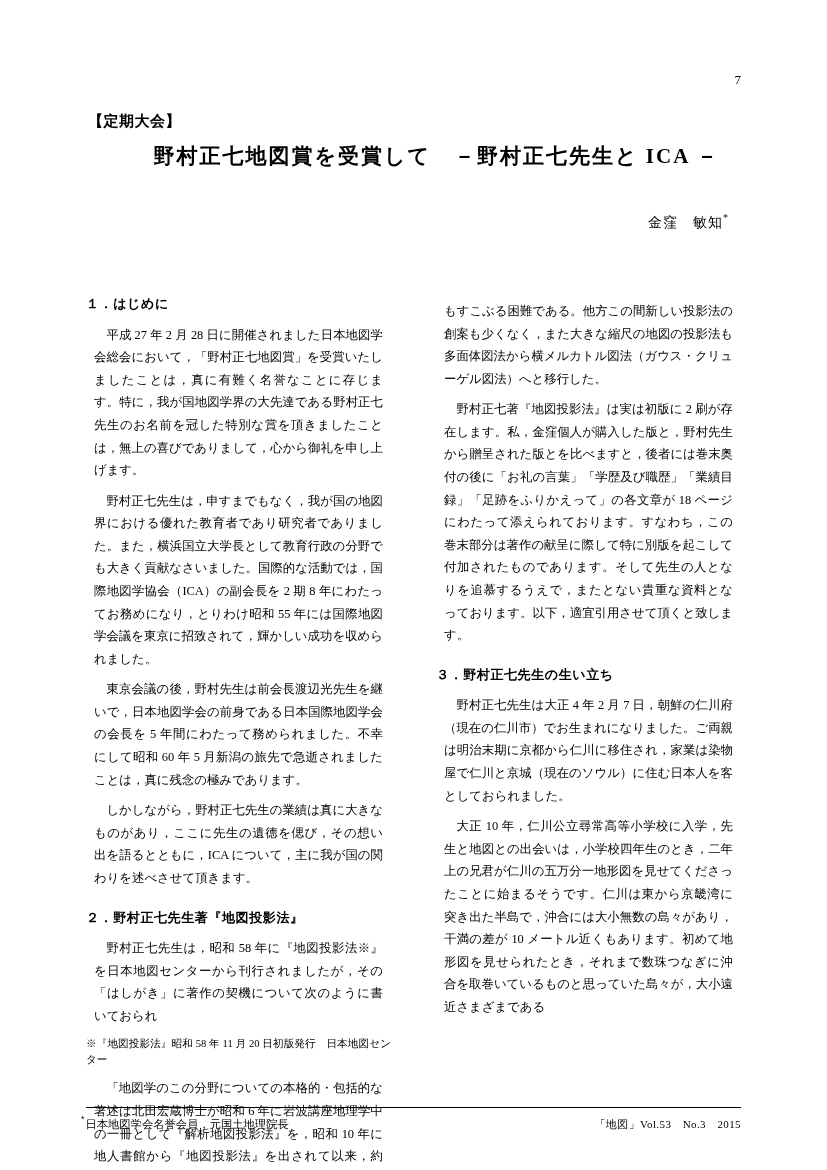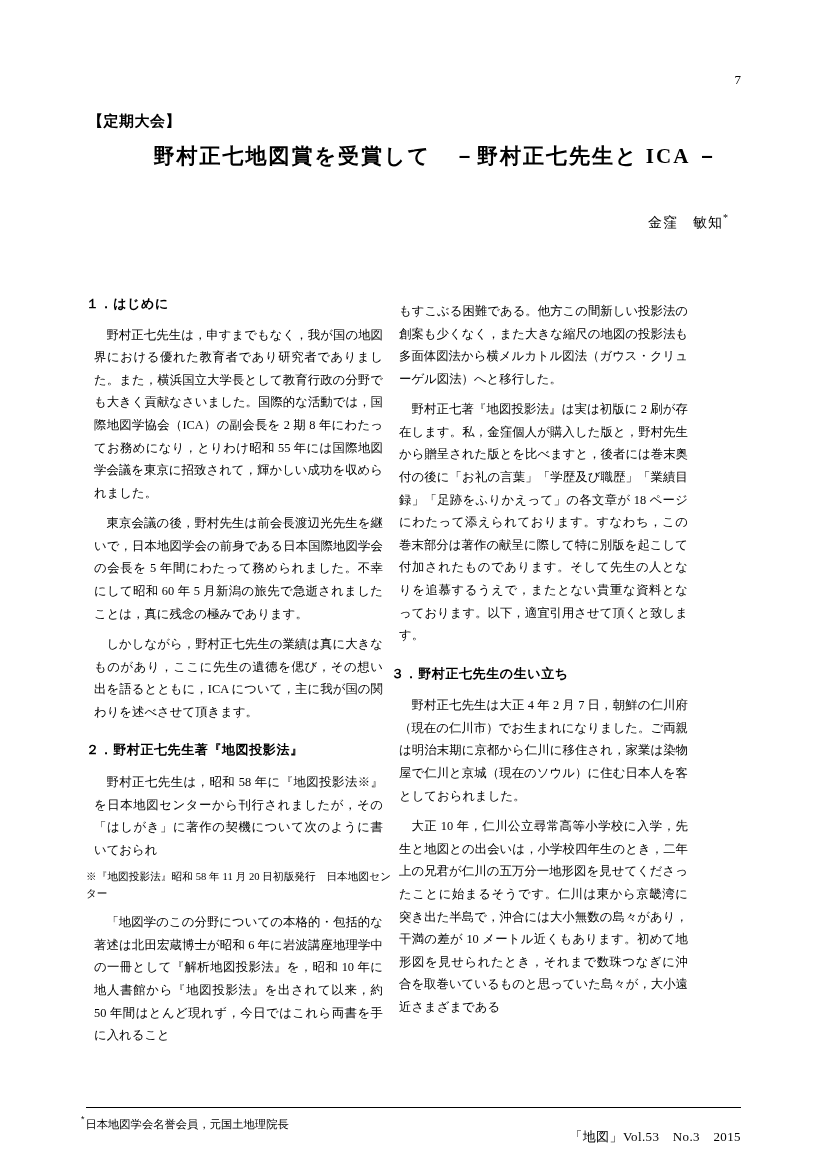--- a/index.html
+++ b/index.html
@@ -60,37 +60,37 @@
     font-size: 10px;
     vertical-align: super;
   }
   .columns {
     position: absolute;
     top: 292px;
     left: 86px;
     width: 655px;
     height: 790px;
     display: flex;
+    gap: 45px;
   }
   .col {
     width: 305px;
     font-size: 12.4px;
     line-height: 1.82;
     text-align: justify;
     text-justify: inter-ideograph;
   }
   h2.head {
     font-size: 13px;
     font-weight: bold;
     margin: 0 0 2px 0;
     letter-spacing: 0.6px;
   }
   h2.head.spaced {
     margin-top: 16px;
-    font-family: Liberation Mono, monospace;
   }
   p.para {
     margin: 8px;
     text-indent: 1em;
   }
   p.para.noindent {
     text-indent: 0;
   }
   p.note {
     margin: 0;
@@ -112,22 +112,22 @@
     font-size: 11.3px;
     font-family: Liberation Mono, monospace;
   }
   .footnote sup {
     font-size: 9px;
     vertical-align: super;
   }
   .journal-info {
     position: absolute;
     right: 86px;
-    bottom: 24px;
-    font-size: 13px;
+    bottom: 38px;
+    font-size: 11px;
     letter-spacing: 0.4px;
   }
 </style>
 </head>
 <body>
 
 <div class="page">
 
   <div class="page-number">7</div>
 
@@ -136,20 +136,21 @@
   <div class="doc-title">野村正七地図賞を受賞して　－野村正七先生と ICA －</div>
 
   <div class="author">
     <span>金窪　敏知</span><sup>*</sup>
   </div>
 
   <div class="columns">
 
     <div class="col">
       <h2 class="head">１．はじめに</h2>
+      <p class="para">平成 27 年 2 月 28 日に開催されました日本地図学会総会において，「野村正七地図賞」を受賞いたしましたことは，真に有難く名誉なことに存じます。特に，我が国地図学界の大先達である野村正七先生のお名前を冠した特別な賞を頂きましたことは，無上の喜びでありまして，心から御礼を申し上げます。</p>
       <p class="para">野村正七先生は，申すまでもなく，我が国の地図界における優れた教育者であり研究者でありました。また，横浜国立大学長として教育行政の分野でも大きく貢献なさいました。国際的な活動では，国際地図学協会（ICA）の副会長を 2 期 8 年にわたってお務めになり，とりわけ昭和 55 年には国際地図学会議を東京に招致されて，輝かしい成功を収められました。</p>
       <p class="para">東京会議の後，野村先生は前会長渡辺光先生を継いで，日本地図学会の前身である日本国際地図学会の会長を 5 年間にわたって務められました。不幸にして昭和 60 年 5 月新潟の旅先で急逝されましたことは，真に残念の極みであります。</p>
       <p class="para">しかしながら，野村正七先生の業績は真に大きなものがあり，ここに先生の遺徳を偲び，その想い出を語るとともに，ICA について，主に我が国の関わりを述べさせて頂きます。</p>
       <h2 class="head spaced">２．野村正七先生著『地図投影法』</h2>
       <p class="para">野村正七先生は，昭和 58 年に『地図投影法※』を日本地図センターから刊行されましたが，その「はしがき」に著作の契機について次のように書いておられ</p>
       <p class="note">※『地図投影法』昭和 58 年 11 月 20 日初版発行　日本地図センター</p>
       <p class="para">「地図学のこの分野についての本格的・包括的な著述は北田宏蔵博士が昭和 6 年に岩波講座地理学中の一冊として『解析地図投影法』を，昭和 10 年に地人書館から『地図投影法』を出されて以来，約 50 年間はとんど現れず，今日ではこれら両書を手に入れること</p>
     </div>
 
     <div class="col">

